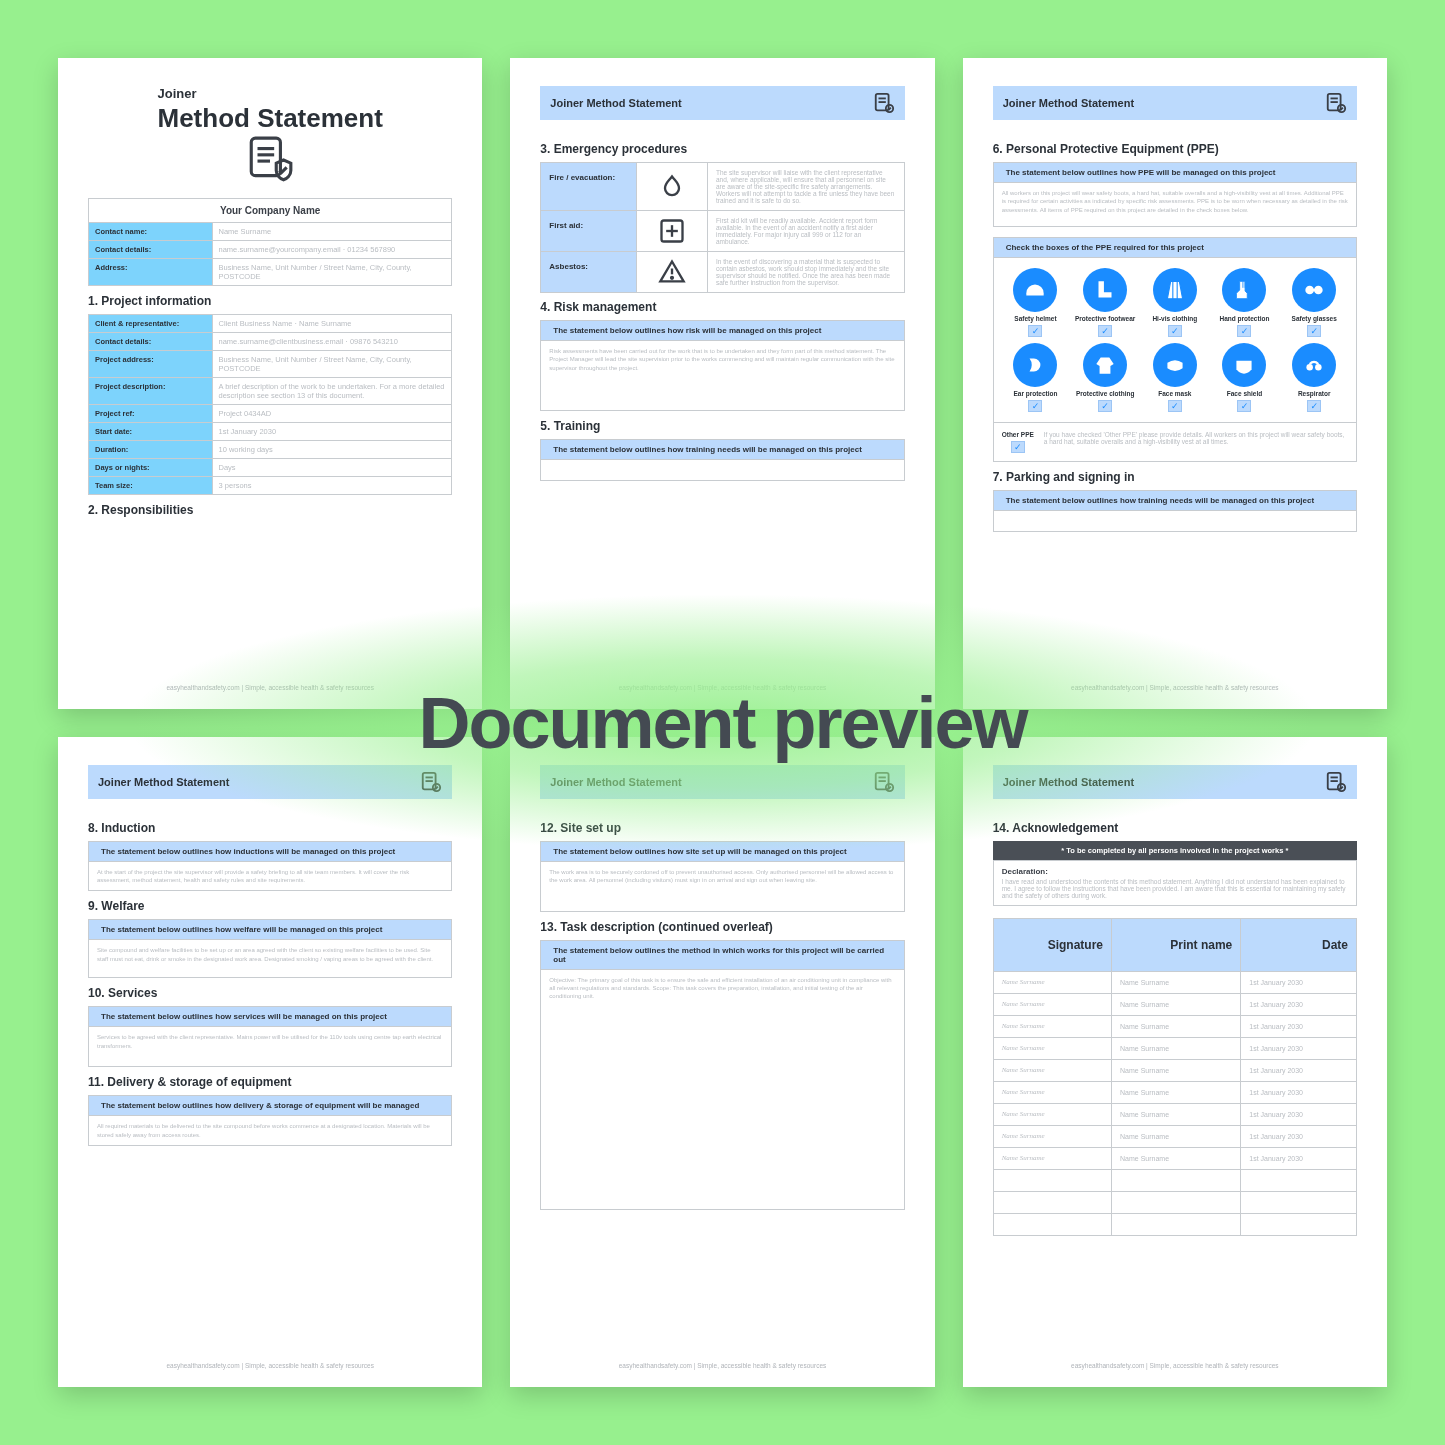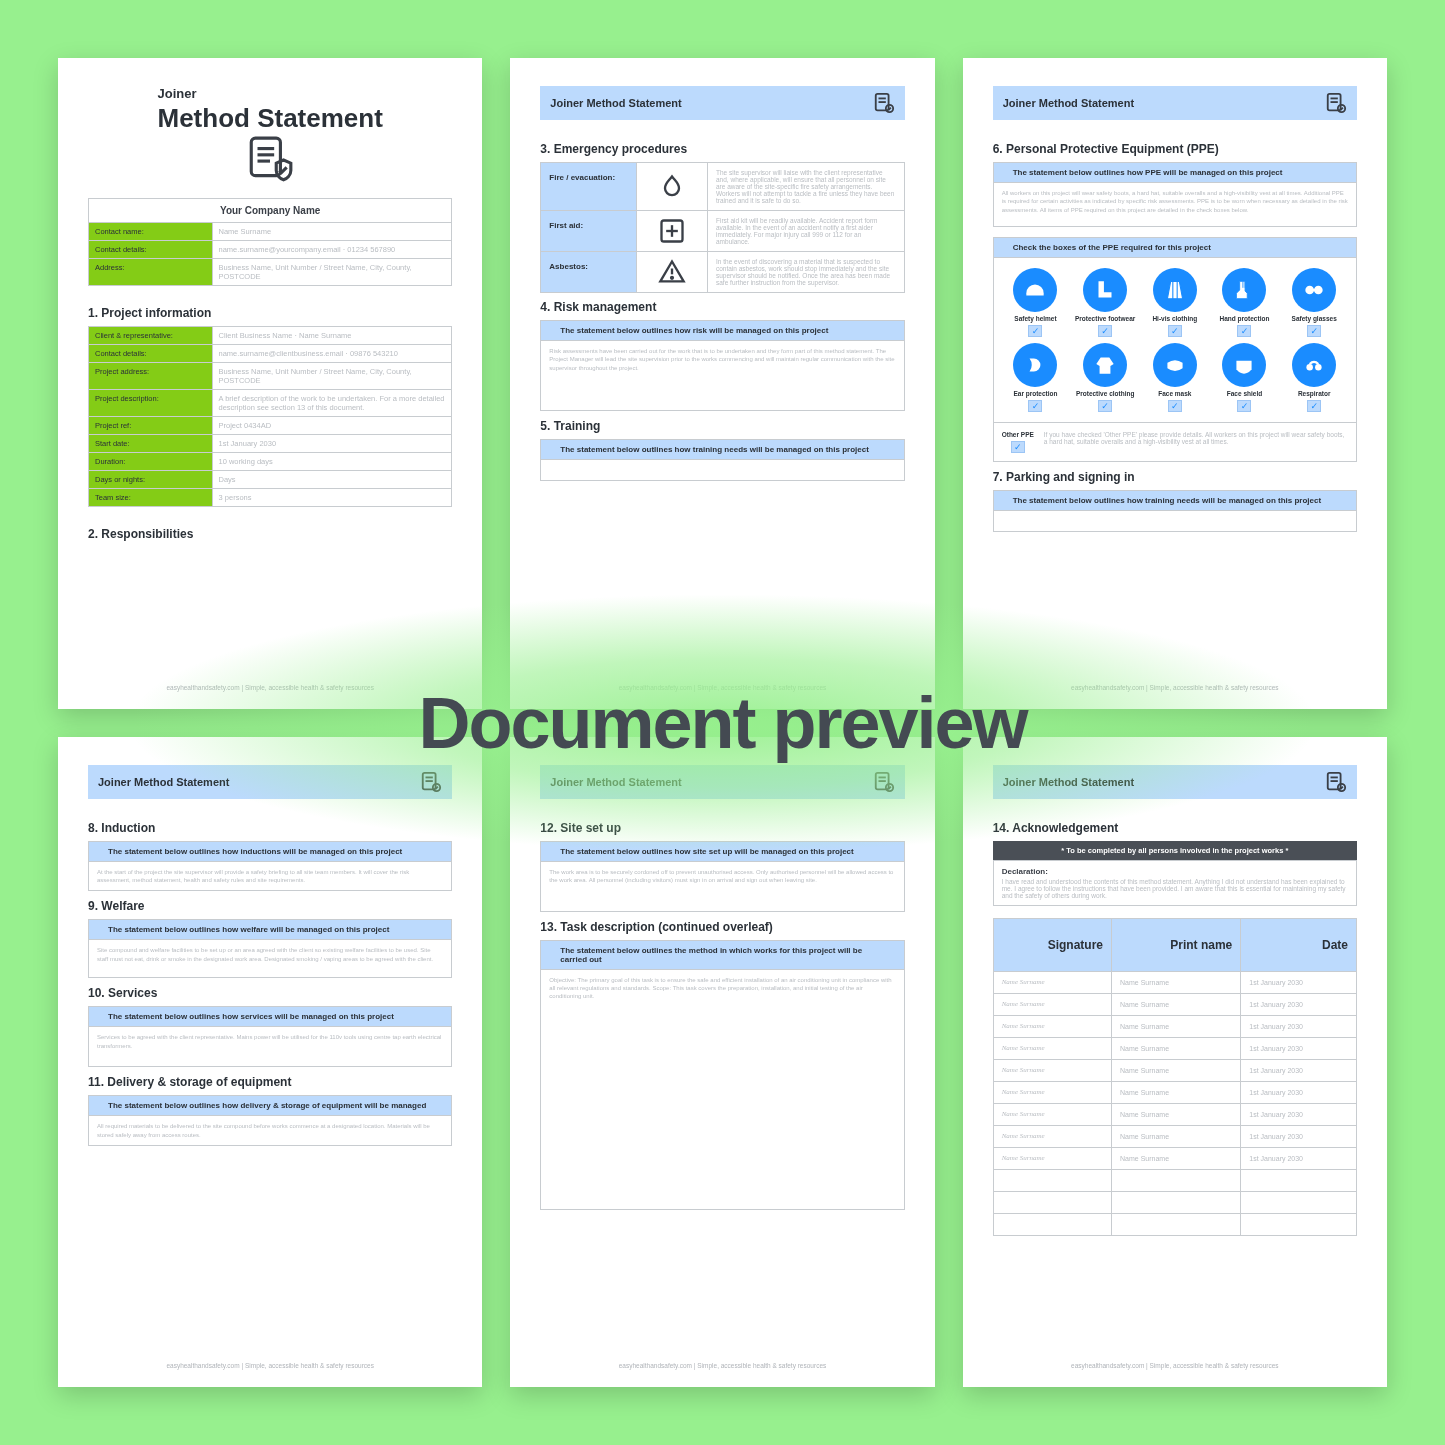--- a/index.html
+++ b/index.html
@@ -69,27 +69,27 @@
   
   .big-header {
     display:flex; justify-content:space-between; align-items:center;
     margin-bottom: 14px;
     flex-direction: column;
   }
   .big-header .lbl { font-size: 13px; font-weight:700; color:#2b3138; }
   .big-header .title { font-size: 26px; font-weight:800; color:#2b3138; margin-top:2px; }
   .big-icon { width:50px; height:50px; }
   
-  .tbl { width:100%; border-collapse:collapse; margin-bottom:12px; }
+  .tbl { width:100%; border-collapse:collapse; }
   .tbl td, .tbl th { border:1px solid #c8ccd0; padding:4px 6px; font-size:7.5px; vertical-align:top; }
-  .tbl .label-cell { background:#84cc16; font-weight:400; width:34%; color:#2b3138; }
+  .tbl .label-cell { background:#7dd3fc; font-weight:700; width:34%; color:#2b3138; }
   .tbl .wide-head { text-align:center; font-weight:700; font-size:10px; padding:6px; }
   .section-h { font-size:12px; font-weight:800; color:#2b3138; margin:8px 0 6px; }
   .stmt-bar {
-    background:#bcdafd; border:1px solid #c8ccd0; padding:5px 19px; font-size:8px; font-weight:700; color:#2b3138;
+    background:#bcdafd; border:1px solid #c8ccd0; padding:5px 12px; font-size:8px; font-weight:700; color:#2b3138;
   }
   .stmt-body {
     border:1px solid #c8ccd0; border-top:none; padding:6px 8px; font-size:6px; color:#b9bdc2; line-height:1.4;
     filter: blur(0.6px);
   }
   .blur-text { color:#b9bdc2; filter:blur(0.6px); font-size:6.5px; }
   .footer {
     margin-top:auto; text-align:center; font-size:6.5px; color:#b0b4b9; padding-top:8px;
   }
   

